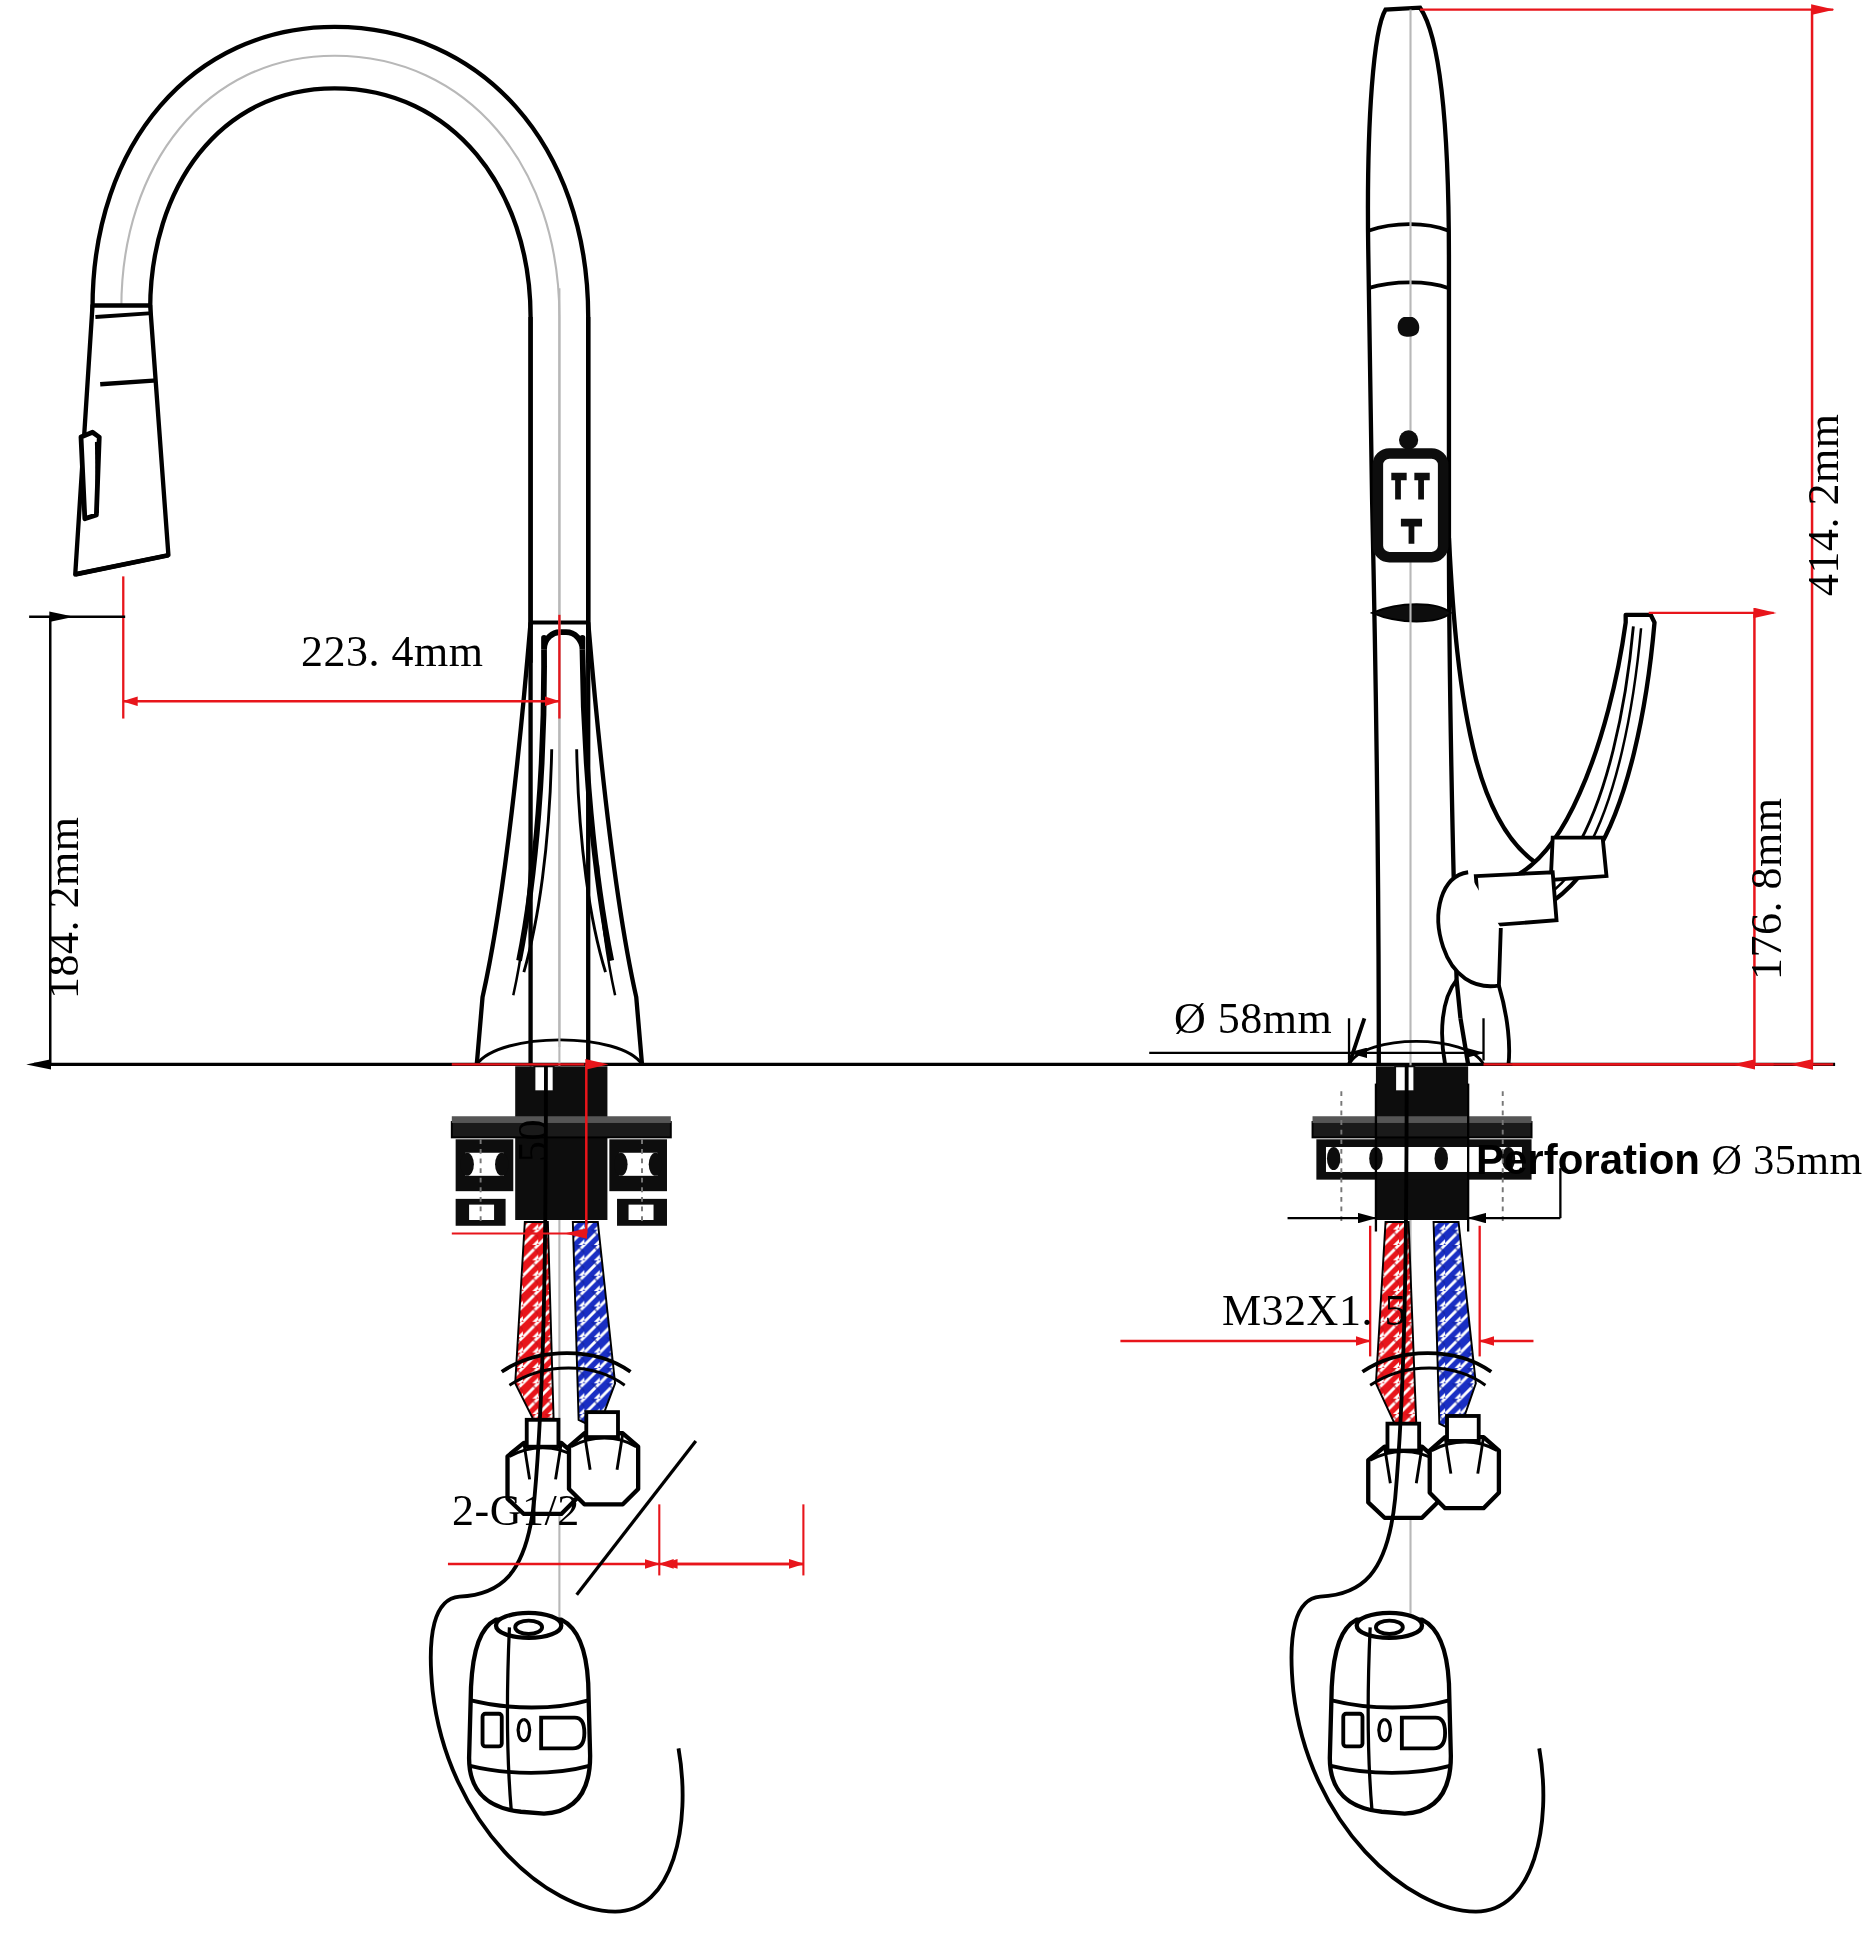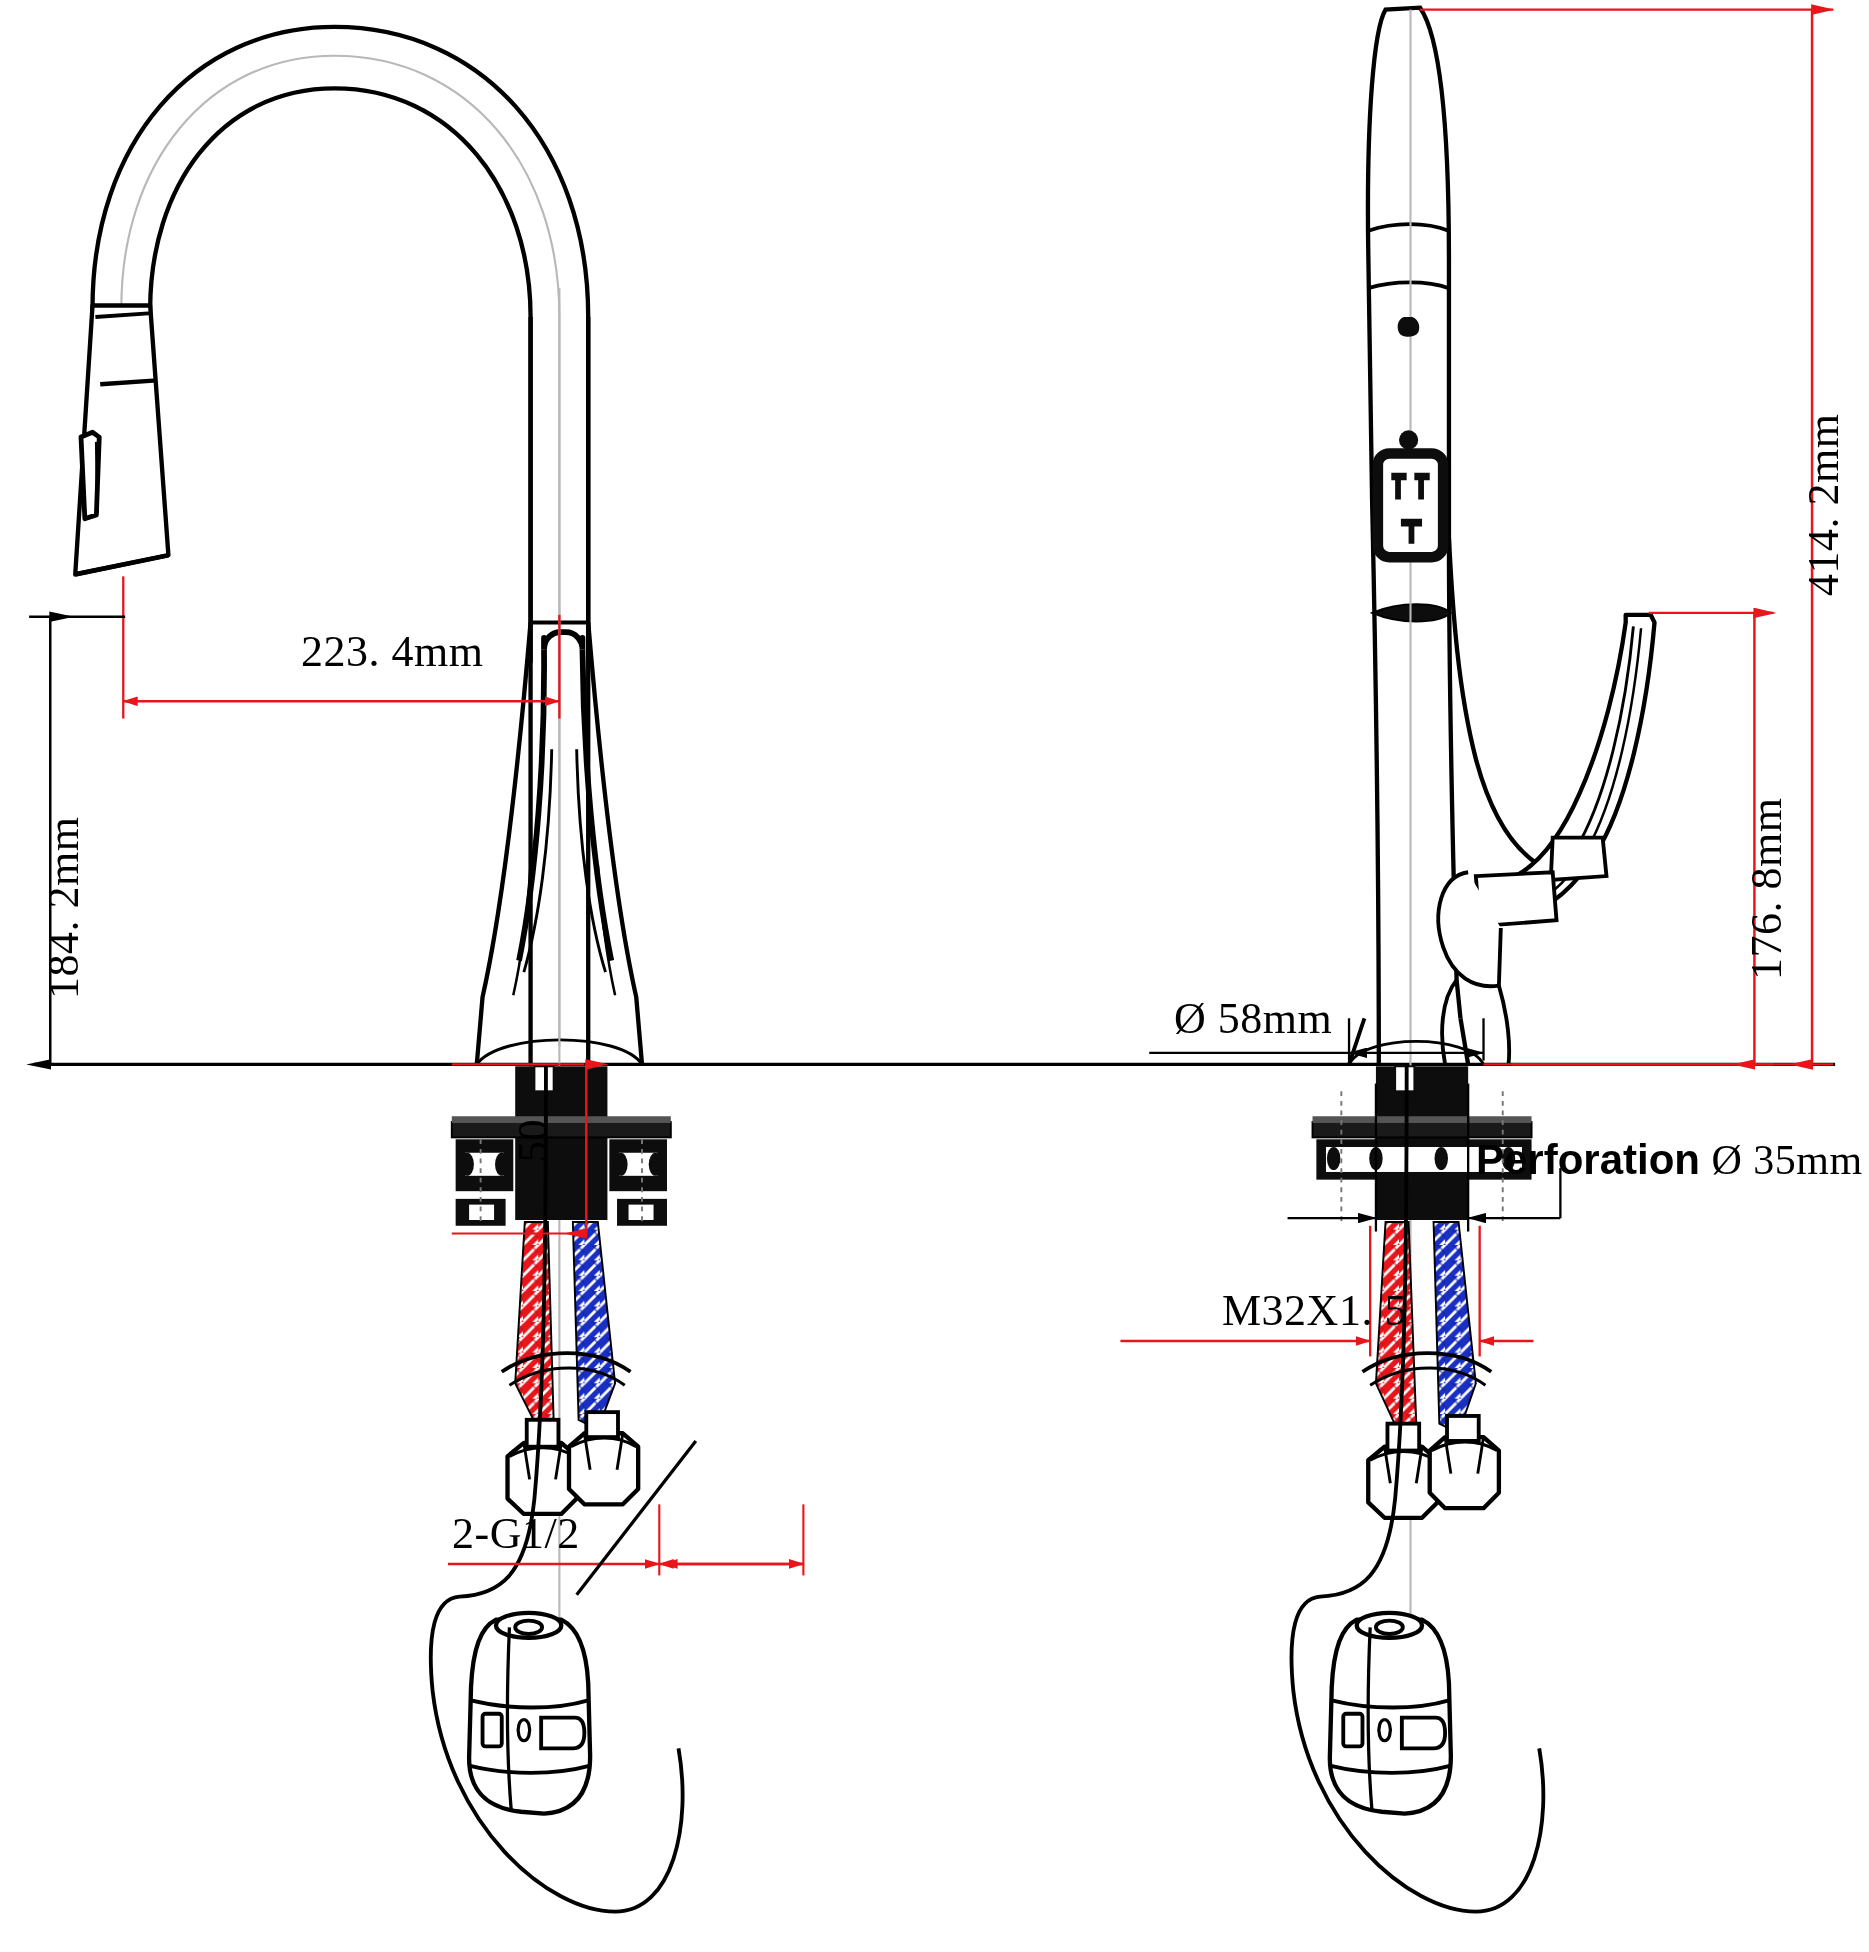--- a/index.html
+++ b/index.html
@@ -390,16 +390,16 @@
 <div class="lbl lbl-serif" style="left:1174px;top:993px;font-size:44px;">Ø 58mm</div>
 
 <div class="lbl" style="left:1476px;top:1136px;font-size:42px;">
   <span class="lbl-sans">Perforation</span><span style="display:inline-block;width:11.5px;"></span><span class="lbl-serif">Ø 35mm</span>
 </div>
 
 <div class="lbl lbl-serif" style="left:1190px;top:1285px;font-size:44px;margin-left:32px;">M32X1. 5</div>
 
 <div class="lbl lbl-serif vert" style="left:509px;top:1162px;font-size:42px;transform:rotate(-90deg);">50</div>
 
-<div class="lbl lbl-serif" style="left:452px;top:1485px;font-size:44px;margin-top:23px;">2-G1/2</div>
+<div class="lbl lbl-serif" style="left:452px;top:1485px;font-size:44px;">2-G1/2</div>
 
 </div>
 
 
 </body></html>

